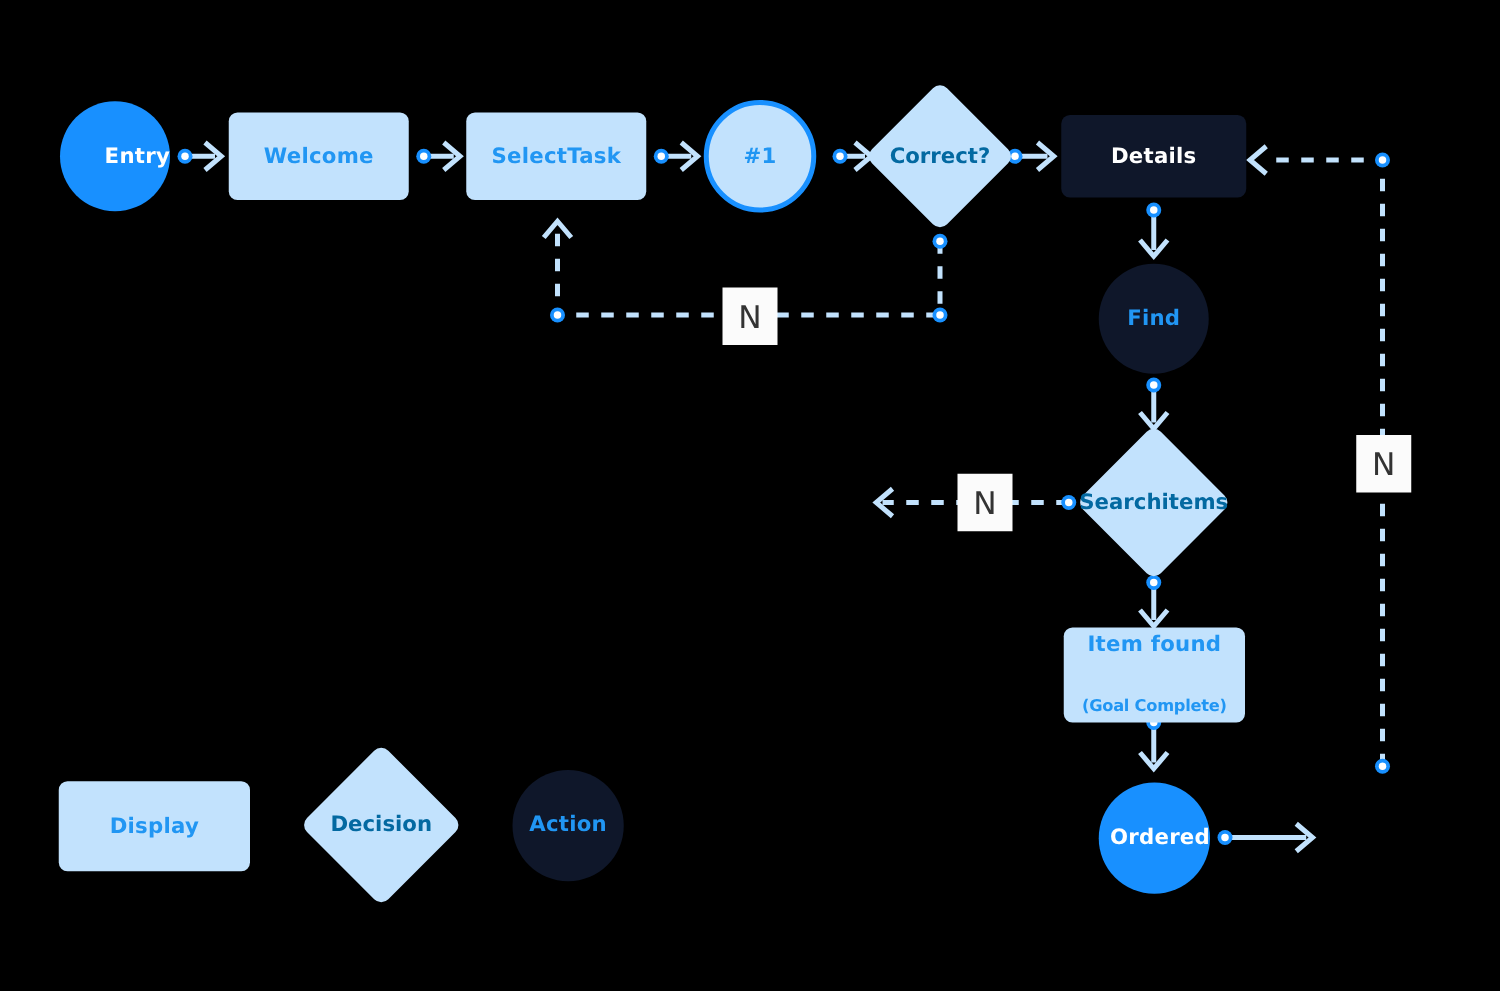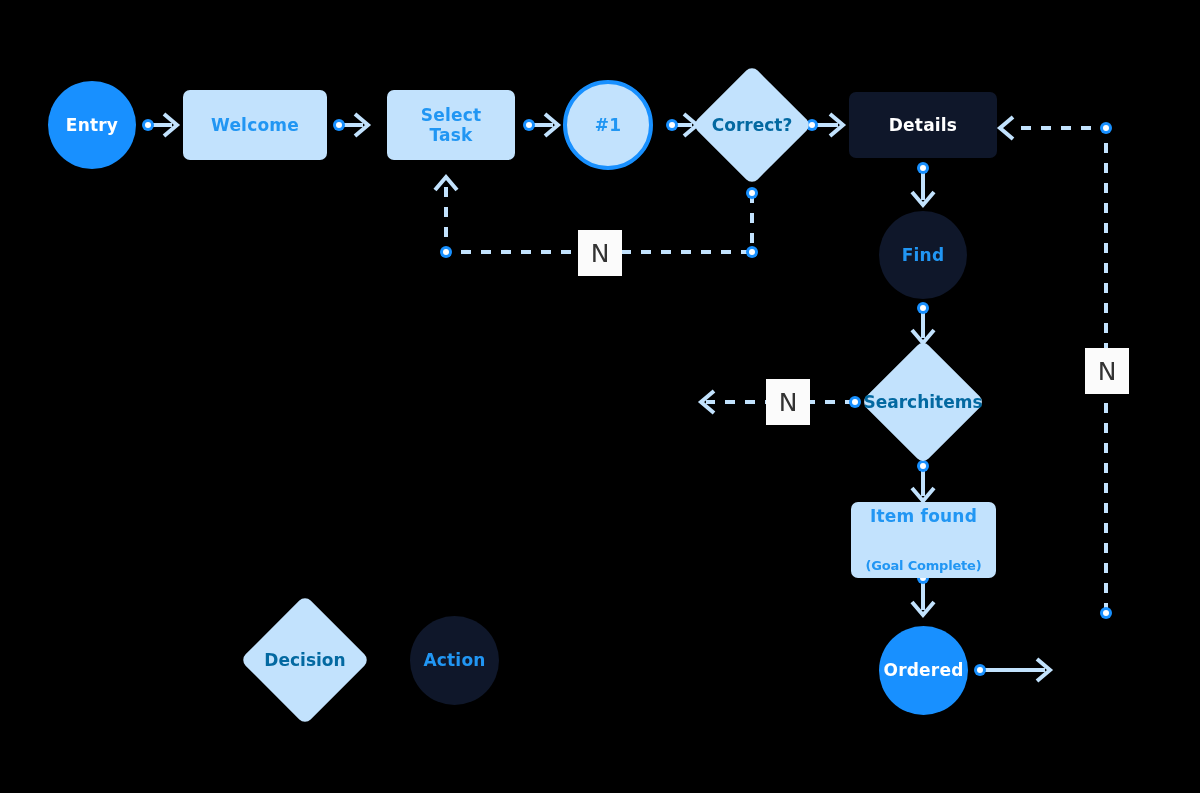--- a/index.html
+++ b/index.html
@@ -45,20 +45,21 @@
   .circle {
     background: #0f172a;
     color: #2196f3;
     border-radius: 50%;
     font-weight: bold;
     font-size: 17px;
   }
   .circle.solid {
     background: #1890ff;
     color: #ffffff;
+    justify-content: flex-end;
   }
   .circle.ringed {
     background: #c2e2fd;
     border: 4px solid #1890ff;
     color: #2196f3;
   }
   .diamond-wrap {
     position: absolute;
   }
   .diamond-shape {
@@ -242,21 +243,21 @@
   </svg>
 
   <div class="node circle solid" style="left:48px; top:81px; width:88px; height:88px;">
     <span class="label">Entry</span>
   </div>
 
   <div class="node rect" style="left:183px; top:90px; width:144px; height:70px;">
     <span class="label">Welcome</span>
   </div>
 
-  <div class="node rect" style="left:387px; top:90px; width:128px; height:70px; flex-direction:column;">
+  <div class="node rect" style="left:373px; top:90px; width:144px; height:70px; flex-direction:row;">
     <span class="label">Select</span>
     <span class="label">Task</span>
   </div>
 
   <div class="node circle ringed" style="left:563px; top:80px; width:90px; height:90px;">
     <span class="label">#1</span>
   </div>
 
   <div class="diamond-wrap" style="left:692px; top:65px; width:120px; height:120px;">
     <div class="diamond-shape" style="width:85px; height:85px;"></div>
@@ -295,20 +296,23 @@
   </div>
 
   <div class="edge-label" style="left:766px; top:379px; width:44px; height:46px;">
     <span>N</span>
   </div>
 
   <div class="edge-label" style="left:1085px; top:348px; width:44px; height:46px;">
     <span>N</span>
   </div>
 
+  <div class="node rect" style="left:47px; top:625px; width:153px; height:72px;">
+    <span class="label legend-label">Display</span>
+  </div>
 
   <div class="diamond-wrap" style="left:240px; top:595px; width:130px; height:130px;">
     <div class="diamond-shape" style="width:92px; height:92px;"></div>
     <div class="diamond-label">Decision</div>
   </div>
 
   <div class="node circle" style="left:410px; top:616px; width:89px; height:89px;">
     <span class="label legend-label">Action</span>
   </div>
 

